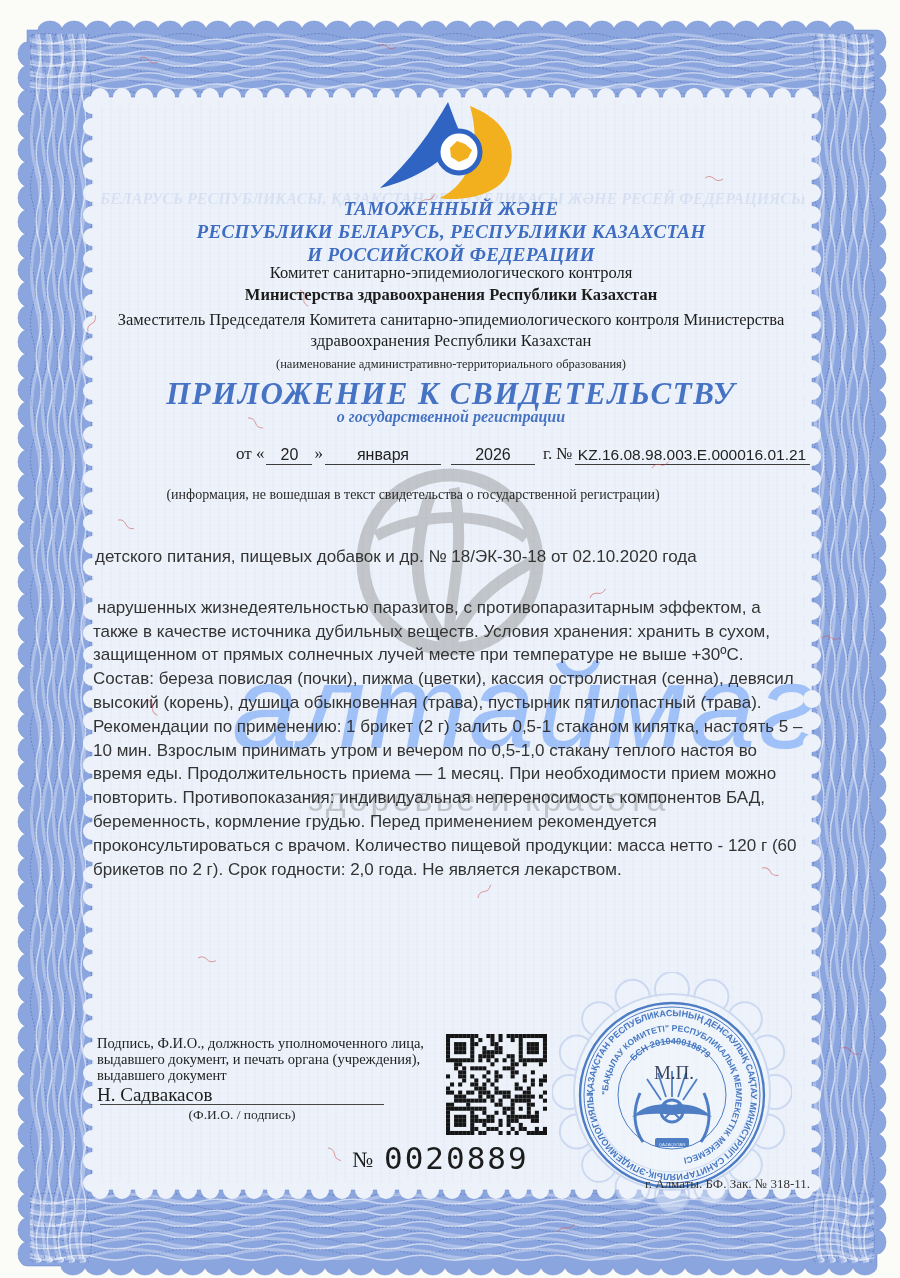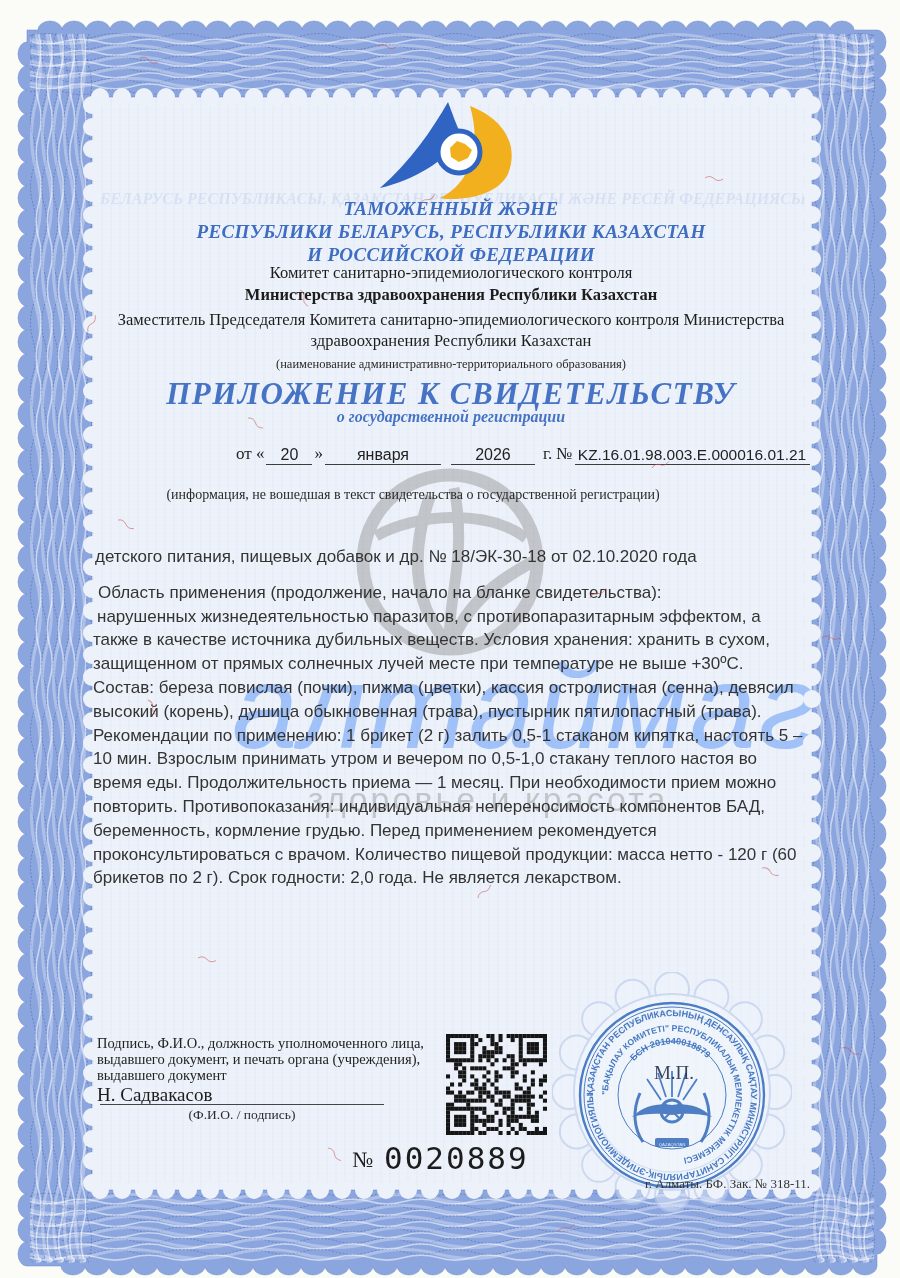--- a/index.html
+++ b/index.html
@@ -317,27 +317,26 @@
 
 <div class="abs" id="date-row">
   <span class="lbl">от «</span>
   <span class="cell" style="width:46px;">20</span>
   <span class="lbl">»</span>
   <span class="cell" style="width:116px;">января</span>
   <span style="width:10px;"></span>
   <span class="cell" style="width:84px;">2026</span>
   <span class="lbl" style="margin-left:6px;">г.</span>
   <span class="lbl">№</span>
-  <span class="cell" style="width:235px;font-size:15.5px;">KZ.16.01.98.003.Е.000016.01.21</span>
+  <span class="cell" style="width:235px;font-size:15.5px;">KZ.16.08.98.003.Е.000016.01.21</span>
 </div>
 <div class="abs content ctr info-note">(информация, не вошедшая в текст свидетельства о государственной регистрации)</div>
 
 <div class="abs content body-block">
-  <div style="margin-bottom:12px;text-indent:2px;">детского питания, пищевых добавок и др. № 18/ЭК-30-18 от 02.10.2020 года</div>
-  <div style="text-indent:5px;">Область применения (продолжение, начало на бланке свидетельства):</div>
+  <div style="margin-bottom:27px;text-indent:2px;">детского питания, пищевых добавок и др. № 18/ЭК-30-18 от 02.10.2020 года</div>
   <div style="text-indent:4px;">нарушенных жизнедеятельностью паразитов, с противопаразитарным эффектом, а также в качестве источника дубильных веществ. Условия хранения: хранить в сухом, защищенном от прямых солнечных лучей месте при температуре не выше +30ºС. Состав: береза повислая (почки), пижма (цветки), кассия остролистная (сенна), девясил высокий (корень), душица обыкновенная (трава), пустырник пятилопастный (трава). Рекомендации по применению: 1 брикет (2 г) залить 0,5-1 стаканом кипятка, настоять 5 – 10 мин.  Взрослым принимать утром и вечером по 0,5-1,0 стакану теплого настоя во время еды.  Продолжительность приема — 1 месяц. При необходимости прием можно повторить. Противопоказания: индивидуальная непереносимость компонентов БАД, беременность, кормление грудью. Перед применением рекомендуется проконсультироваться с врачом. Количество пищевой продукции: масса нетто - 120 г (60 брикетов по 2 г). Срок годности: 2,0 года. Не является лекарством.</div>
 </div>
 
 <div class="abs content sig-small" style="top:1036px;">Подпись, Ф.И.О.,  должность уполномоченного лица,</div>
 <div class="abs content sig-small" style="top:1052px;">выдавшего документ, и печать органа (учреждения),</div>
 <div class="abs content sig-small" style="top:1068px;">выдавшего документ</div>
 <div class="abs content sig-name">Н. Садвакасов</div>
 <div class="abs content sig-line"></div>
 <div class="abs content sig-caption">(Ф.И.О. / подпись)</div>
 

